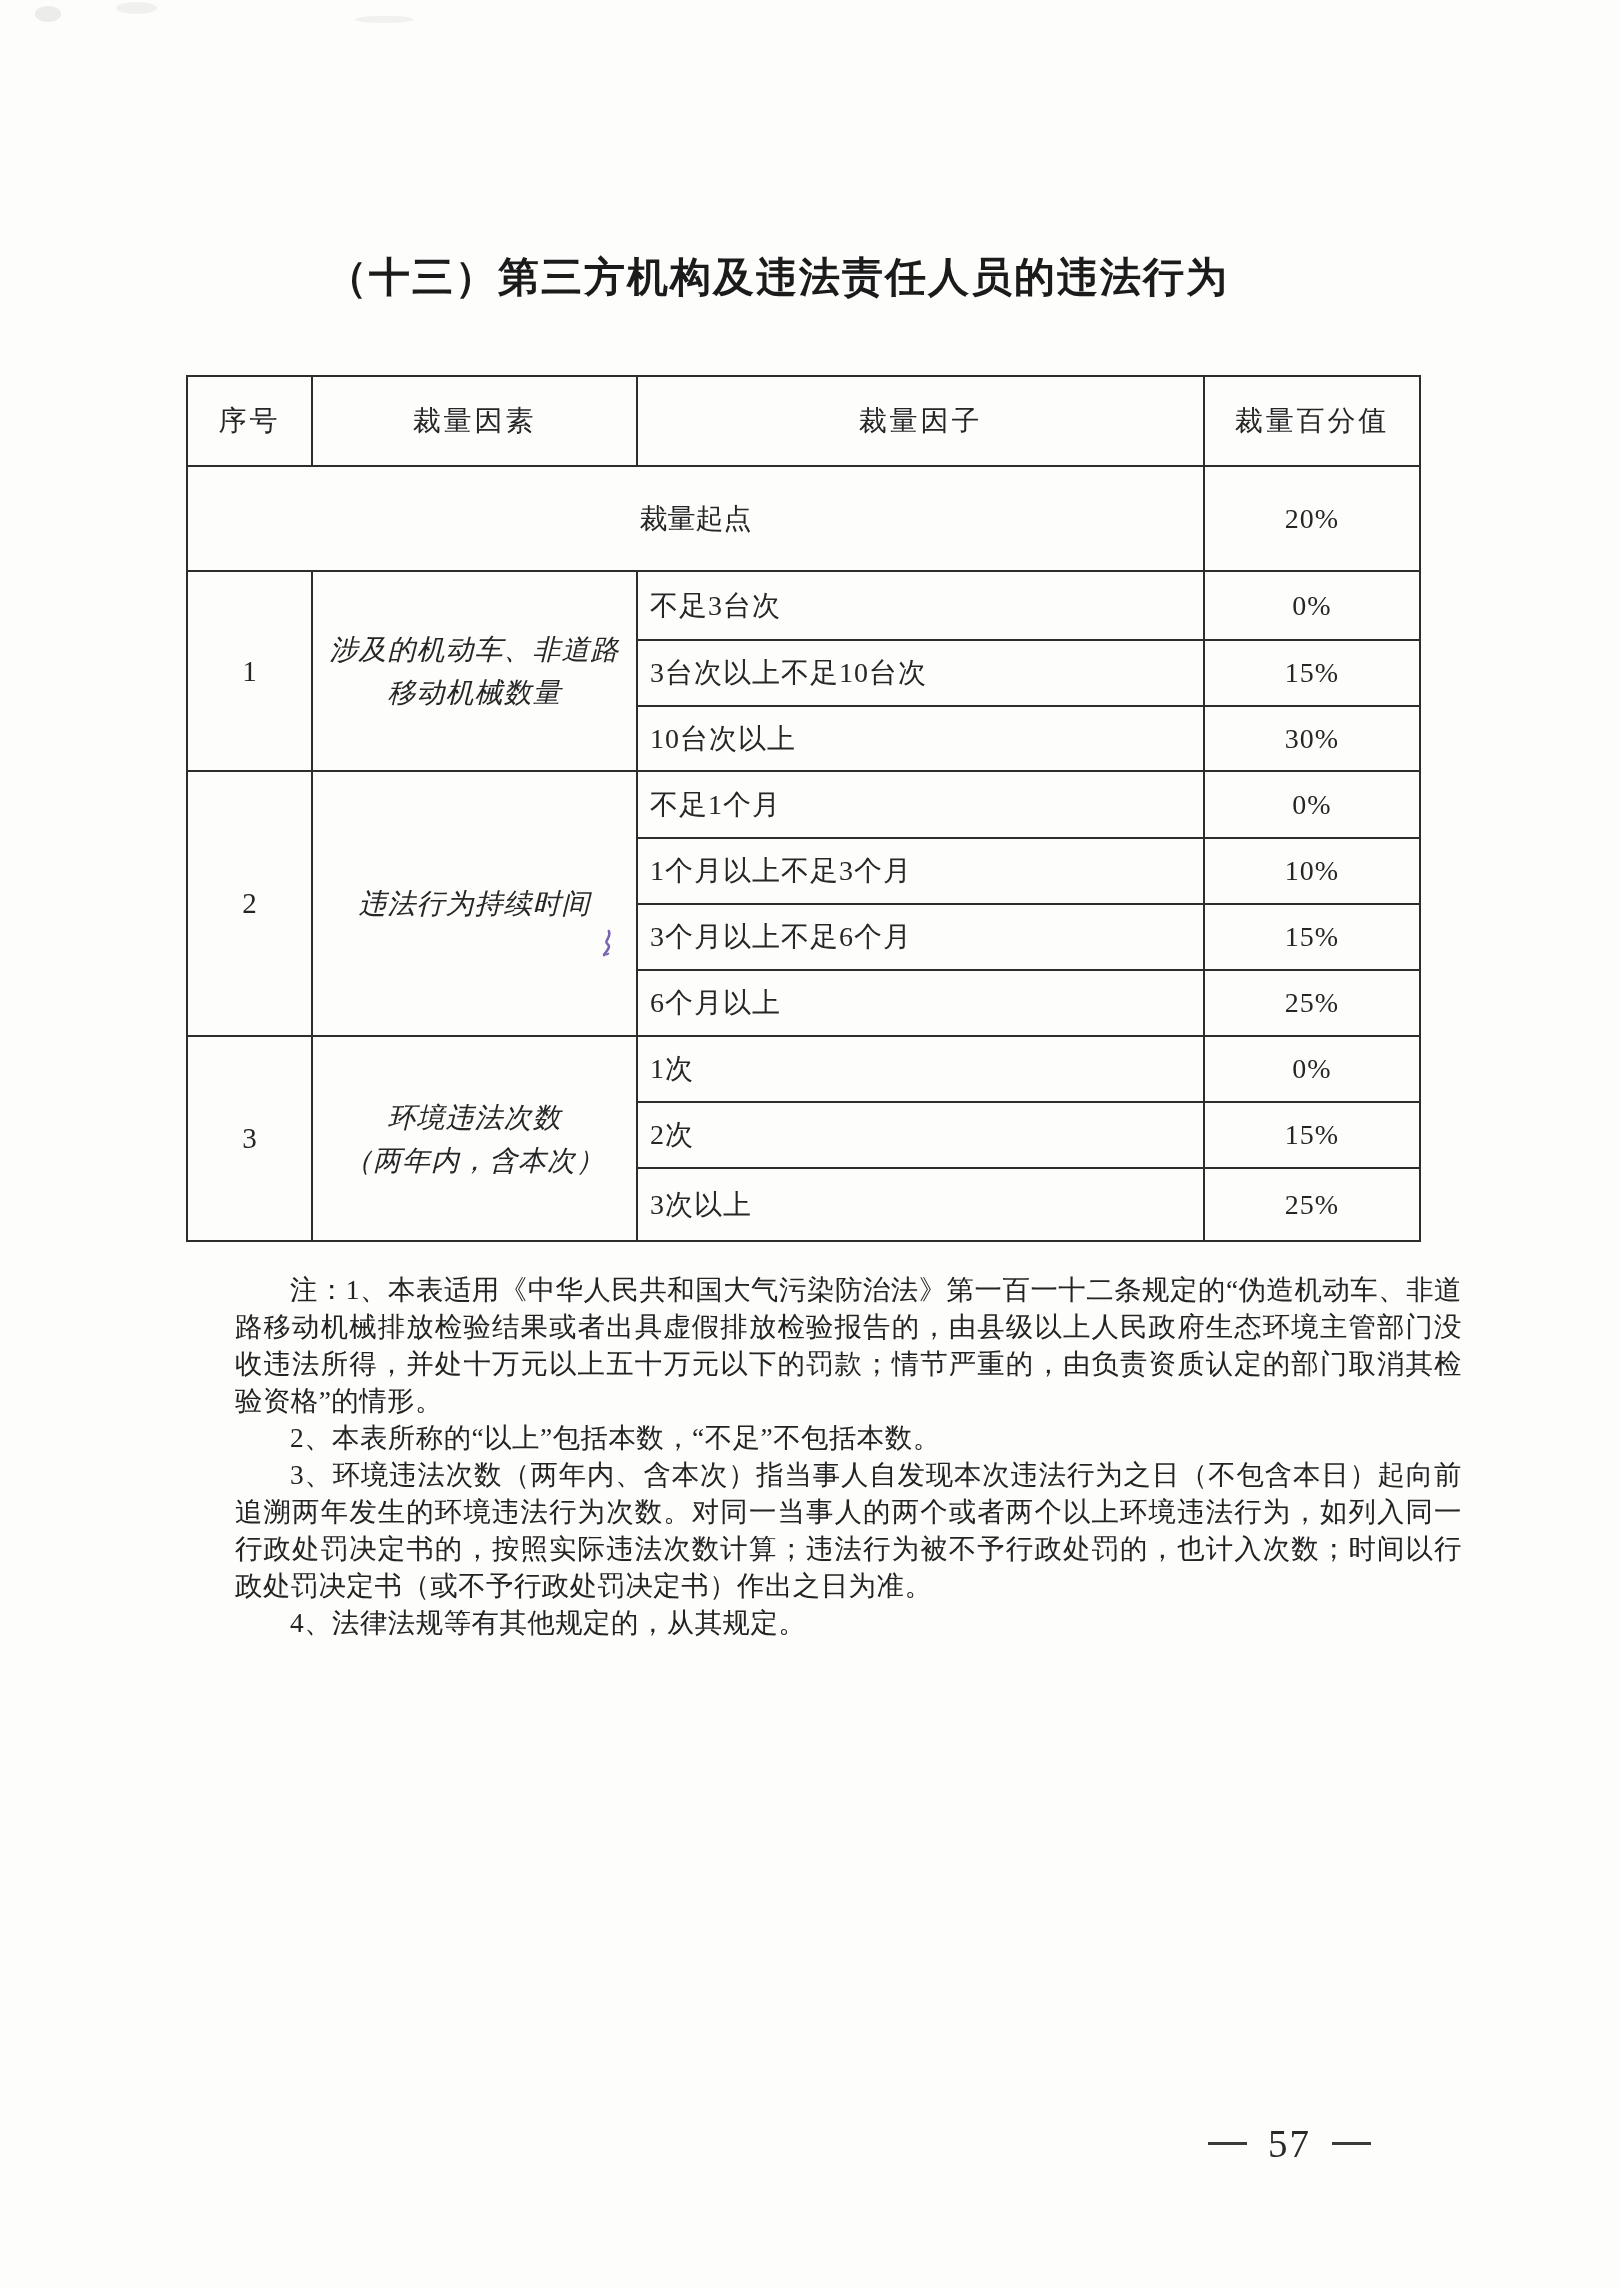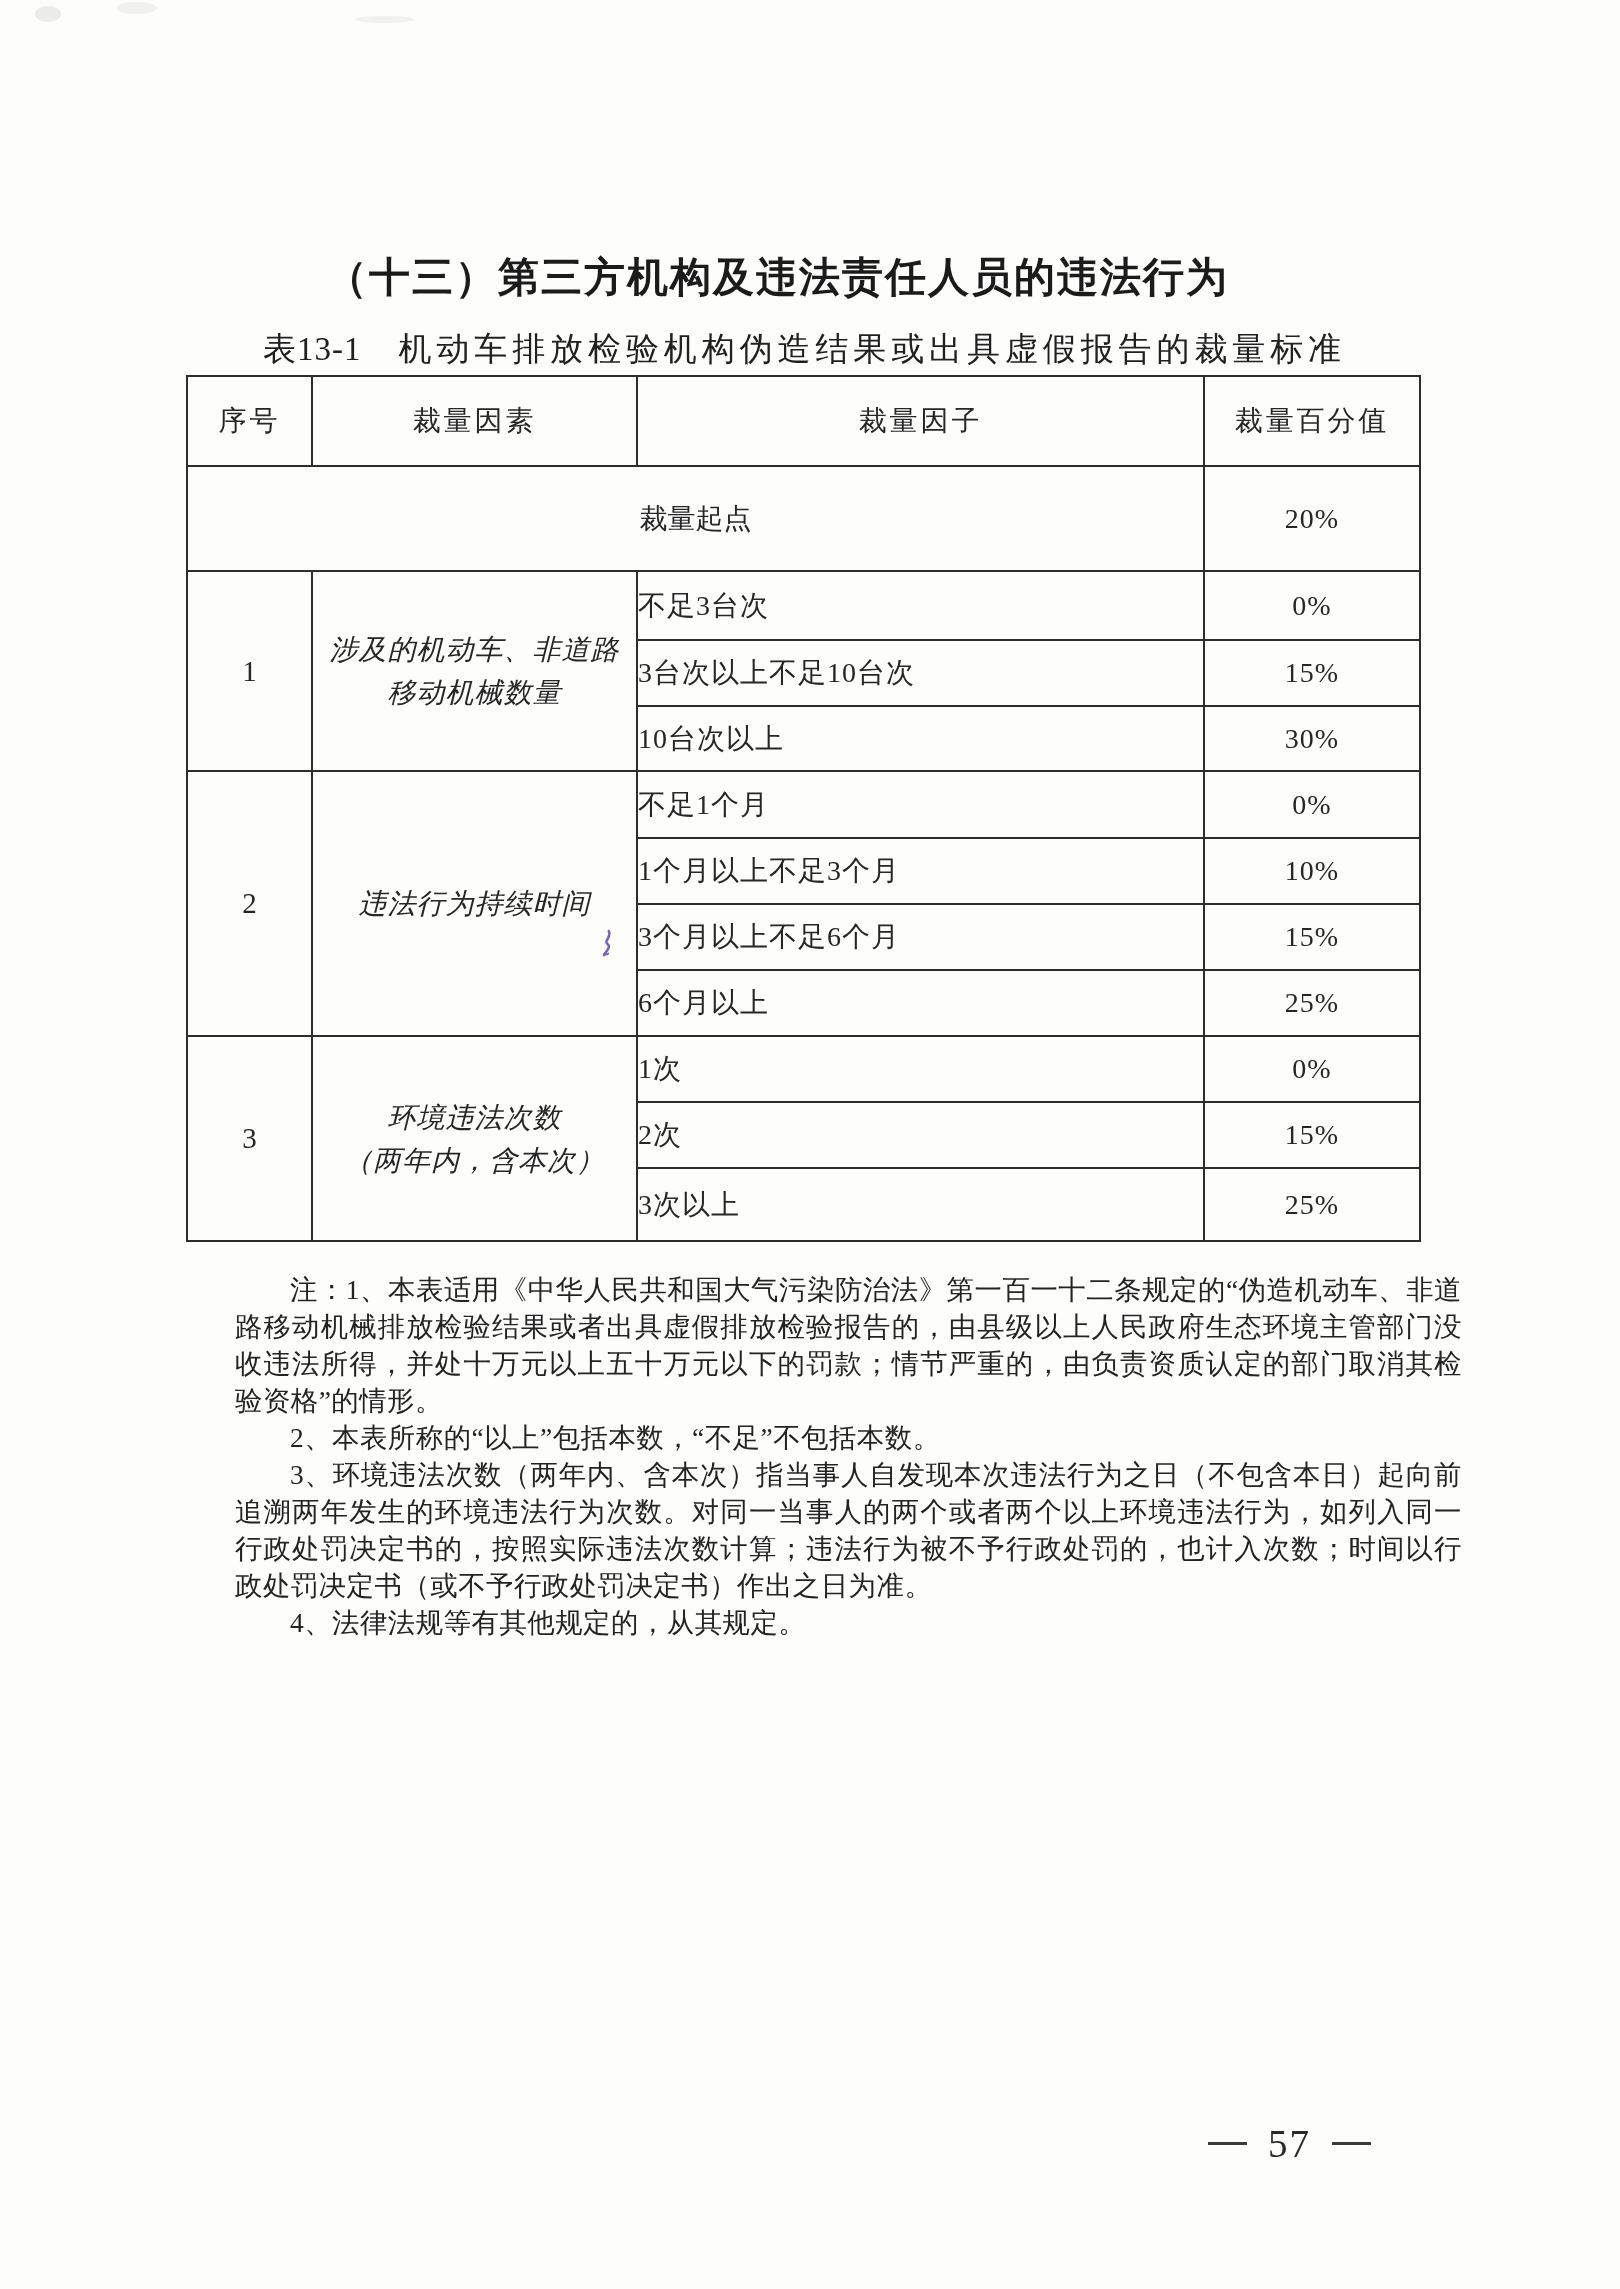--- a/index.html
+++ b/index.html
@@ -31,21 +31,21 @@
 
   table.judge{
     position:absolute;left:186px;top:375px;
     width:1233px;table-layout:fixed;
     border-collapse:collapse;
     border:2.9px solid #1f1f1f;
     font-size:28px;color:#262626;
   }
   table.judge td, table.judge th{
     border:2px solid #2d2d2d;
-    padding:0;vertical-align:middle;
+    padding:12px;vertical-align:middle;
     font-weight:400;
     margin-left:48px;
   }
   tr.r-header th{border-bottom-width:2.9px;letter-spacing:2.9px;text-align:center;}
   tr.gt > td{border-top-width:2.9px;}
   td.center{text-align:center;}
   td.factor{text-align:left;padding-left:13.7px;letter-spacing:1px;}
   td.pct{text-align:center;letter-spacing:1px;}
   td.glabel{text-align:center;line-height:43px;letter-spacing:1px;white-space:pre-line;font-style:italic;}
   td.gno{text-align:center;font-size:29px;}
@@ -71,23 +71,20 @@
 <body>
 
 <div class="page">
 
   <div class="smudge s1"></div>
   <div class="smudge s2"></div>
   <div class="smudge s3"></div>
 
   <h1 class="title">（十三）第三方机构及违法责任人员的违法行为</h1>
 
-  <div class="caption">
-    <span class="cap-label">表13-1</span><span class="cap-text">机动车排放检验机构伪造结果或出具虚假报告的裁量标准</span>
-  </div>
 
   <table class="judge">
     <colgroup>
       <col style="width:125px">
         <col style="width:325px">
         <col style="width:567px">
         <col style="width:216px">
     </colgroup>
     <tbody>
       <tr class="r-header" style="height:90px">

